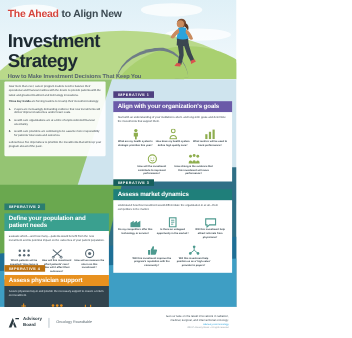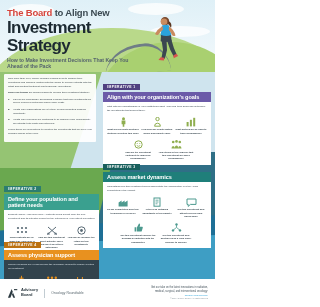--- a/index.html
+++ b/index.html
@@ -31,21 +31,21 @@
     position: absolute; left: 104px; bottom: -2px; width: 66px; height: 30px;
     border-top: 3px solid #6f7d86;
     border-radius: 60% 40% 0 0 / 100% 100% 0 0;
     transform: rotate(-6deg);
   }
   .hdr-text { position: absolute; left: 7px; top: 7px; width: 128px; z-index: 4; }
   .kicker { font-size: 9.5px; font-weight: bold; color: #3c4a52; letter-spacing: -.2px; }
   .kicker .hl { color: #d6453d; }
   .title {
     font-size: 17px; font-weight: bold; color: #1d2a32;
-    letter-spacing: -.6px; line-height: 1.04; margin-top: 1px;
+    letter-spacing: -.6px; line-height: 1.04; margin-top: 11px;
   }
   .subtitle {
     font-size: 5.2px; font-weight: bold; color: #55646d;
     margin-top: 3px; letter-spacing: -.05px;
   }
 
   
   .runner { position: absolute; right: 30px; top: 12px; width: 40px; height: 52px; z-index: 5; }
 
   
@@ -147,21 +147,21 @@
   <div class="header">
     <div class="cloud" style="left:8px;  top:4px;  width:46px; height:13px;"></div>
     <div class="cloud" style="left:128px; top:3px;  width:56px; height:12px;"></div>
     <div class="cloud" style="left:150px; top:26px; width:60px; height:11px;"></div>
     <div class="hill"></div>
     <div class="hill2"></div>
     <div class="path"></div>
 
     <div class="hdr-text">
       <div class="kicker">
-        <span class="hl">The Board</span><span> to Align New</span>
+        <span class="hl">The Ahead</span><span> to Align New</span>
       </div>
       <div class="title">Investment Strategy</div>
       <div class="subtitle">How to Make Investment Decisions That Keep You Ahead of the Pack</div>
     </div>
 
     <svg class="runner" viewBox="0 0 40 52">
       <path d="M20 5 a4.2 4.2 0 1 1 0 8.4 a4.2 4.2 0 0 1 0-8.4z" fill="#7a4a2f"></path>
       <path d="M19 6.5 a3.3 3.3 0 1 1 0 6.6 a3.3 3.3 0 0 1 0-6.6z" fill="#c98b5e"></path>
       <path d="M23.5 9 q4 2 2.5 7 q-1.5-3-3-4z" fill="#5a3620"></path>
       <path d="M17 13.5 q4-1.5 7 0 l2.5 10 q-6 2.2-11 .3z" fill="#2aa3dc"></path>

